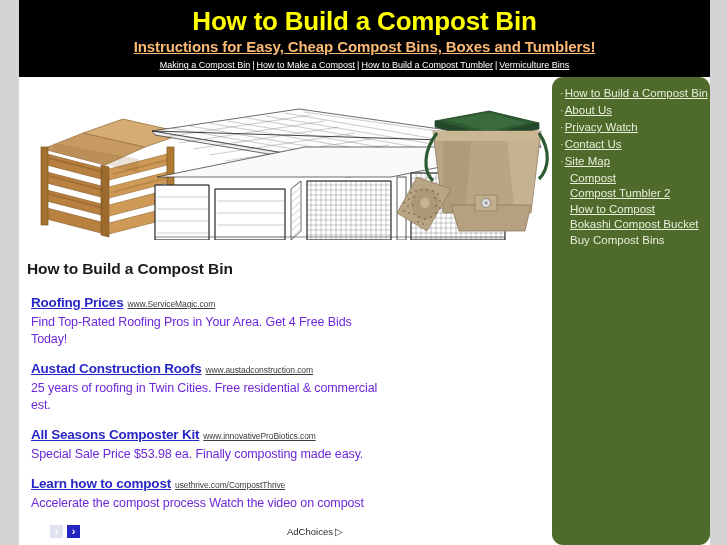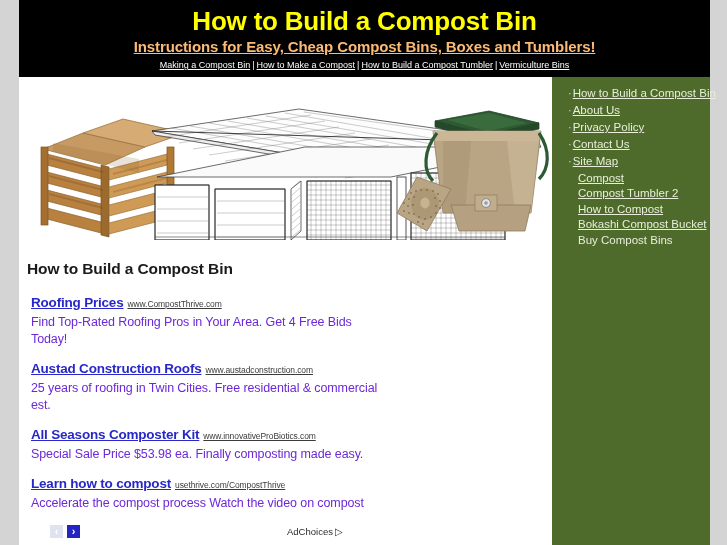--- a/index.html
+++ b/index.html
@@ -63,21 +63,22 @@
     font-size: 9px;
   }
   #topnav .sep { color: #ffffff; padding: 0 2px; }
 
   
   #sidebar {
     position: absolute;
     left: 533px; top: 77px;
     width: 158px; height: 468px;
     background: #4e6b2c;
-    padding: 8px 0 0 16px;
+    padding: 8px 0 0 8px;
+    border-radius: 11px;
   }
   .side-link-row {
     font-size: 11.5px;
     line-height: 14.5px;
     padding: 1px 0 1.5px 0;
     white-space: nowrap;
     color: #e8ecd8;
   }
   .side-link-row .bullet {
     color: #cfd8bc;
@@ -470,21 +471,21 @@
           </g>
         </svg>
       </div>
 
       <h2 id="page-title">How to Build a Compost Bin</h2>
 
       <div id="adblock">
 
         <div class="ad-item">
           <div class="ad-title-line">
-            <a class="ad-title" href="#">Roofing Prices</a><a class="ad-url" href="#">www.CompostThrive.com</a>
+            <a class="ad-title" href="#">Roofing Prices</a><a class="ad-url" href="#">www.ServiceMagic.com</a>
           </div>
           <div class="ad-desc">Find Top-Rated Roofing Pros in Your Area. Get 4 Free Bids Today!</div>
         </div>
 
         <div class="ad-item">
           <div class="ad-title-line">
             <a class="ad-title" href="#">Austad Construction Roofs</a><a class="ad-url" href="#">www.austadconstruction.com</a>
           </div>
           <div class="ad-desc">25 years of roofing in Twin Cities. Free residential &amp; commercial est.</div>
         </div>
@@ -521,21 +522,21 @@
 
     <div id="sidebar">
 
       <div class="side-link-row">
         <span class="bullet">·</span><a href="#">How to Build a Compost Bin</a>
       </div>
       <div class="side-link-row">
         <span class="bullet">·</span><a href="#">About Us</a>
       </div>
       <div class="side-link-row">
-        <span class="bullet">·</span><a href="#">Privacy Policy</a>
+        <span class="bullet">·</span><a href="#">Privacy Watch</a>
       </div>
       <div class="side-link-row">
         <span class="bullet">·</span><a href="#">Contact Us</a>
       </div>
       <div class="side-link-row">
         <span class="bullet">·</span><a href="#">Site Map</a>
       </div>
 
 
       <div class="side-ad-row">

